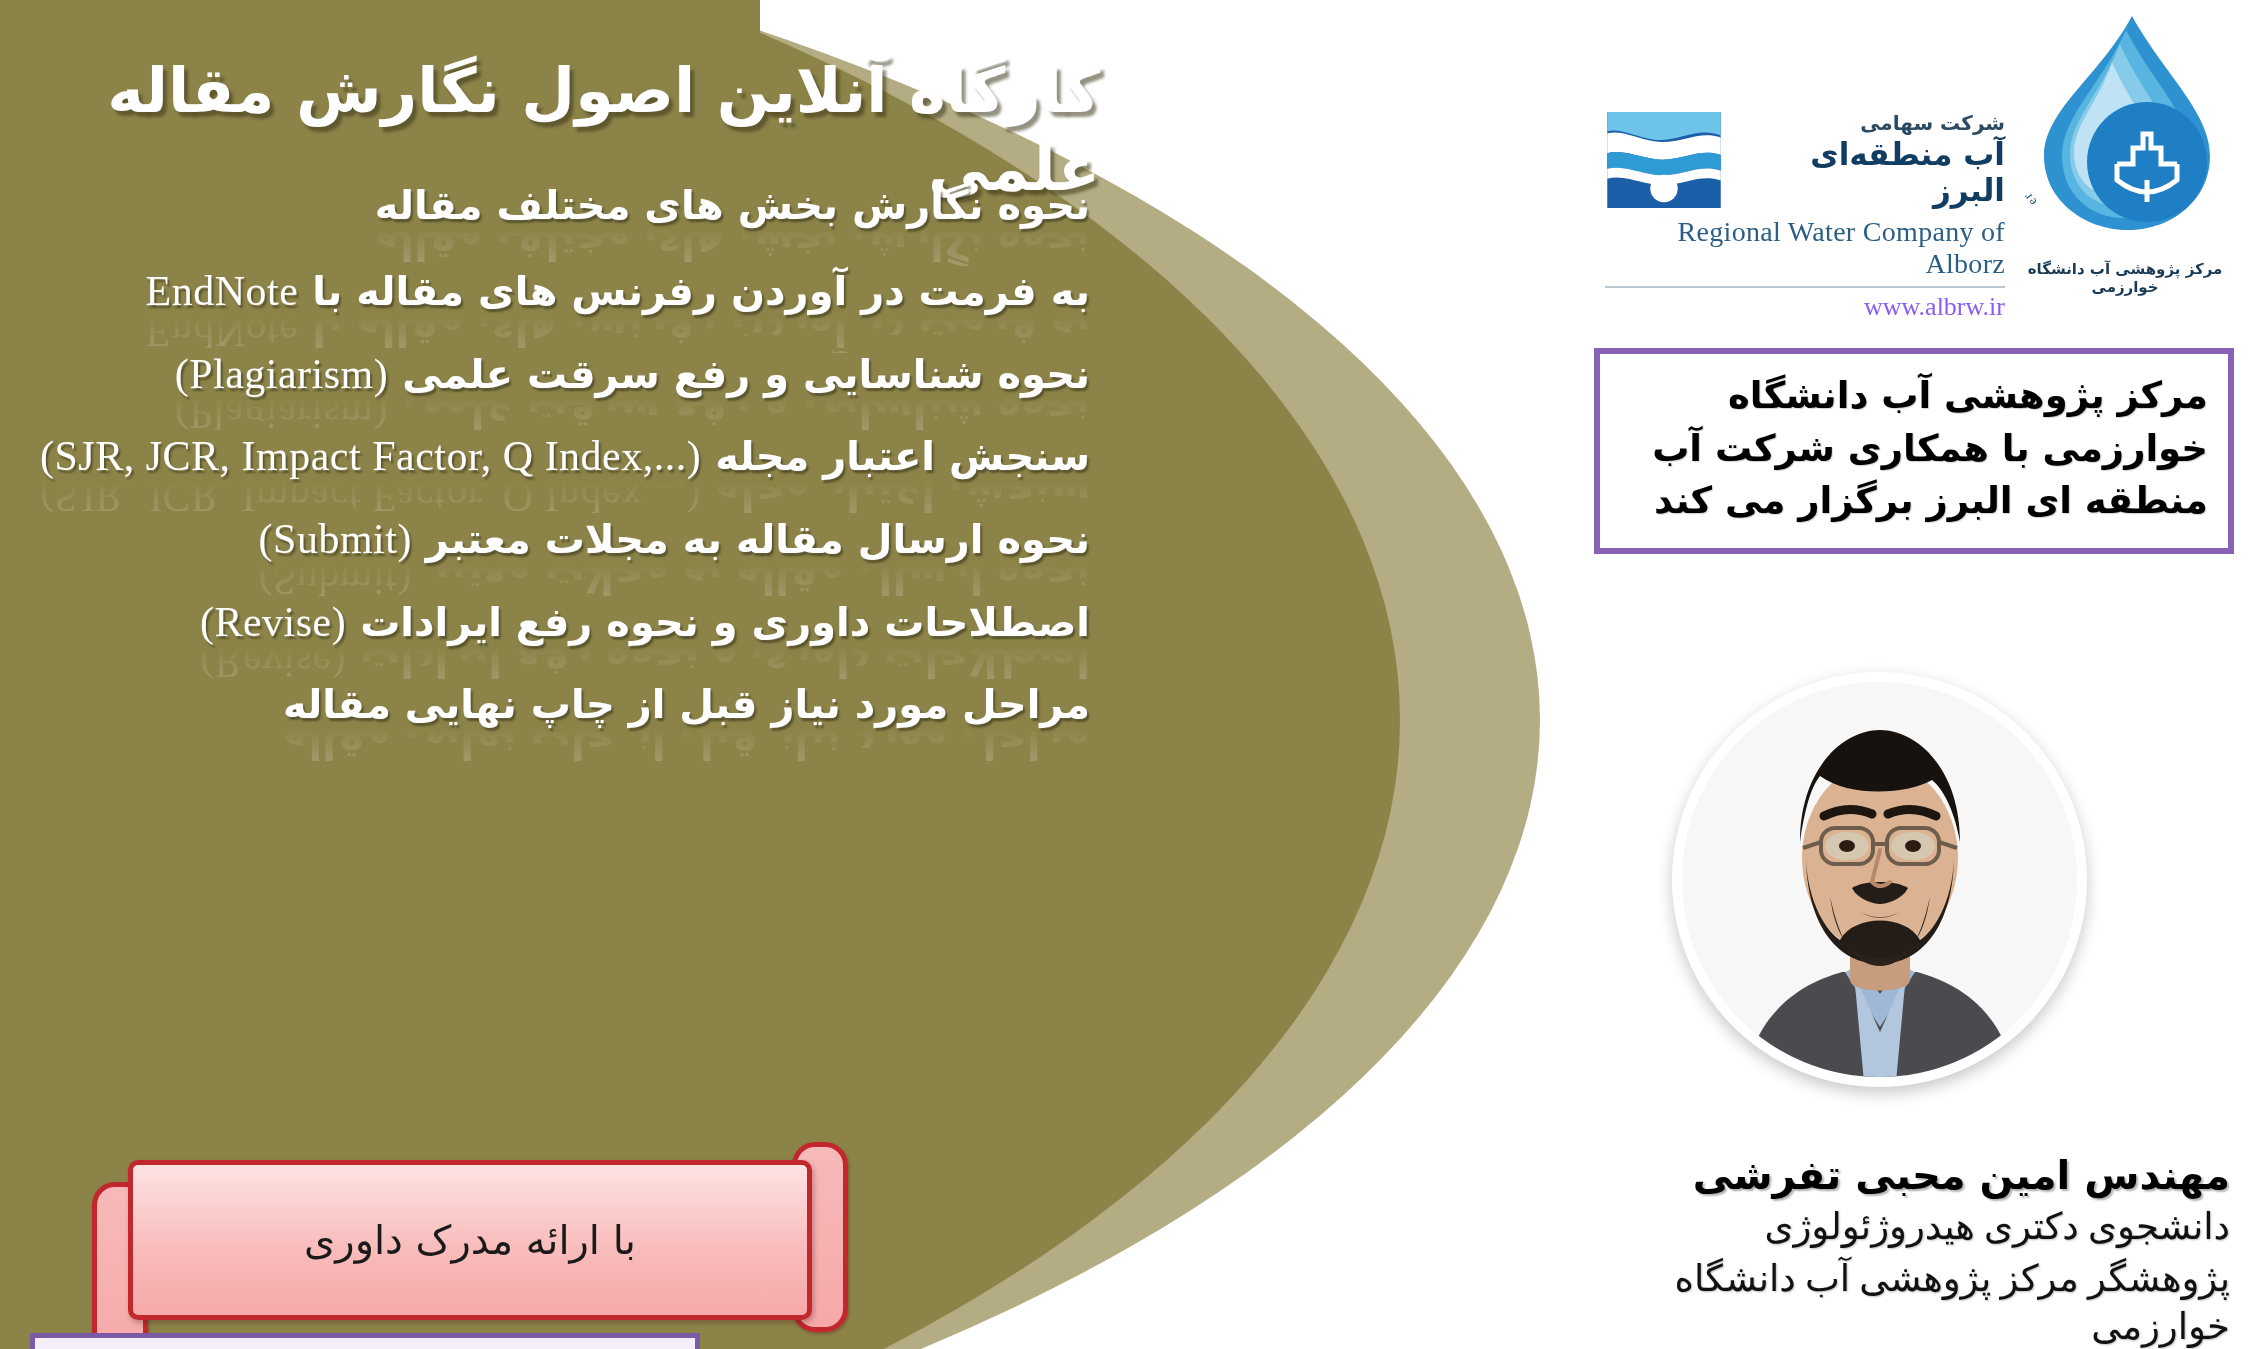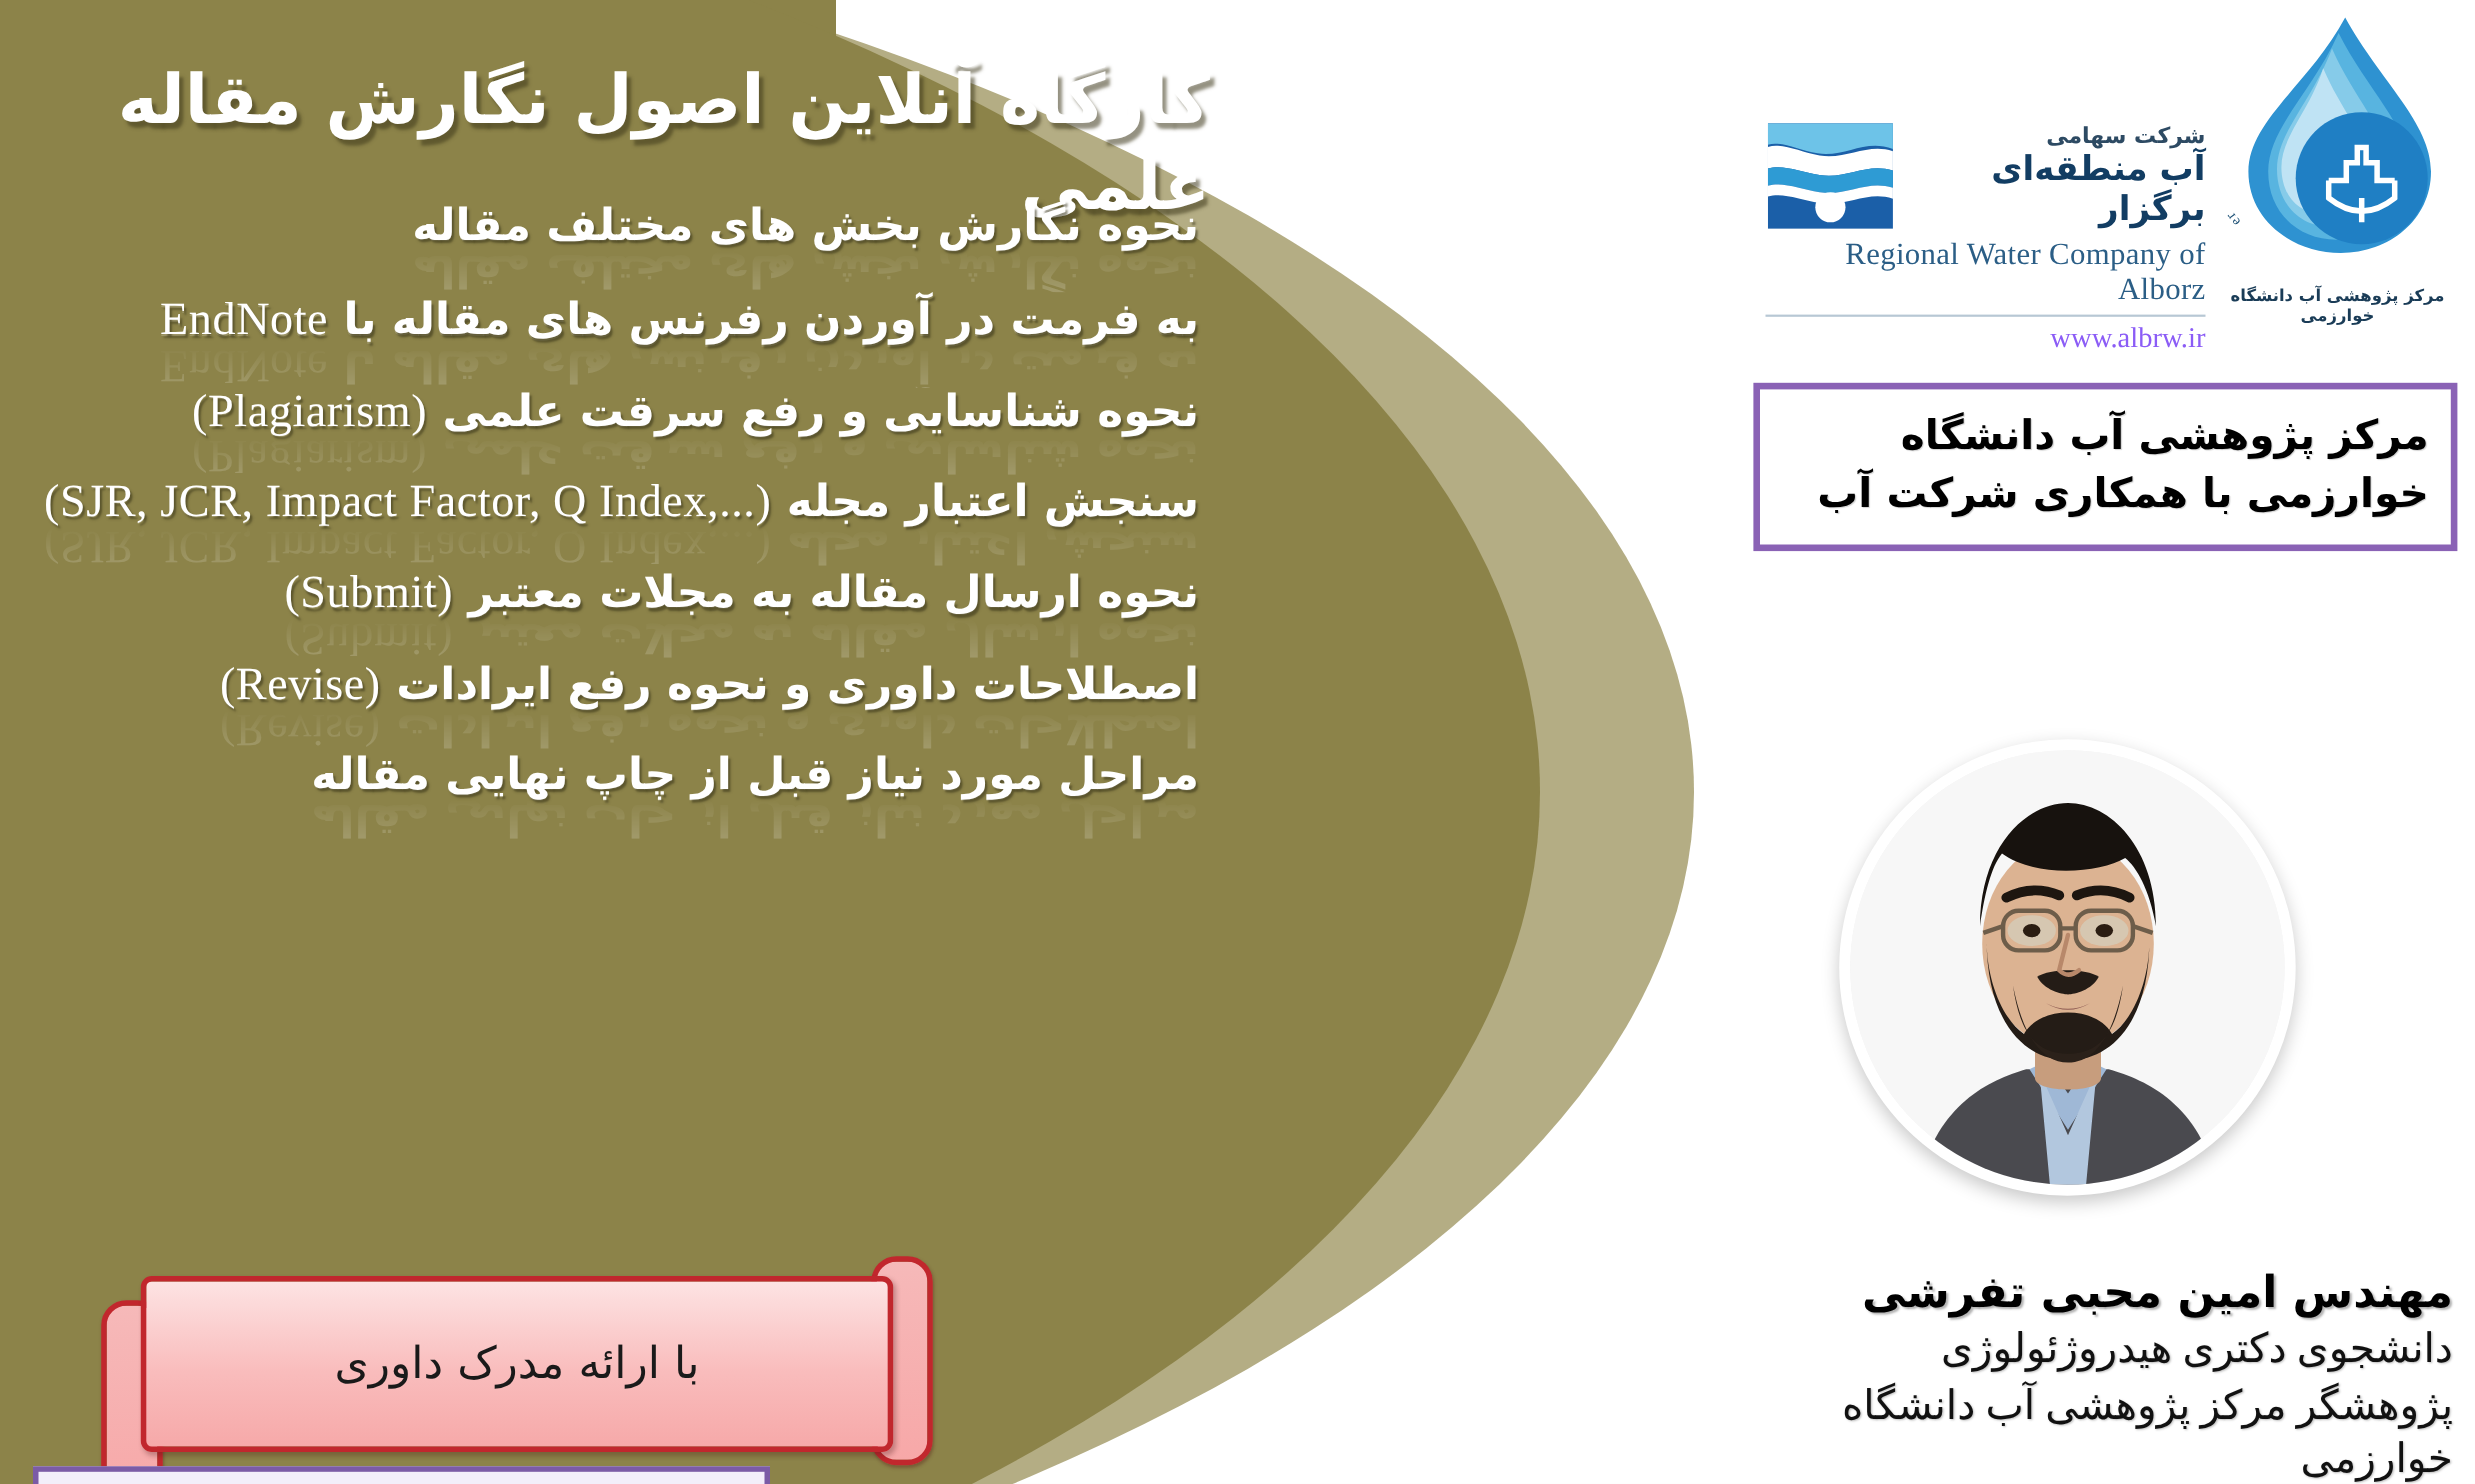--- a/index.html
+++ b/index.html
@@ -267,21 +267,21 @@
   </div>
 
   <div class="bottom-purple"></div>
 
   <div class="right-col">
 
     <div class="logo-alborz">
       <div class="la-row">
         <div class="la-txt">
           <div class="la-small">شرکت سهامی</div>
-          <div class="la-big">آب منطقه‌ای برگزار</div>
+          <div class="la-big">آب منطقه‌ای البرز</div>
         </div>
         <svg class="la-mark" viewBox="0 0 120 102">
           <defs>
             <clipPath id="bx">
                 <rect x="2" y="2" width="116" height="98"></rect>
               </clipPath>
           </defs>
           <g clip-path="url(#bx)">
             <rect x="2" y="2" width="116" height="98" fill="#1b5fa8"></rect>
             <path d="M2 2 H118 V26 C92 16 74 34 48 30 C30 27 14 18 2 22 Z" fill="#6dc3e8"></path>
@@ -315,20 +315,21 @@
         <text font-size="13" fill="#1b4f74" font-family="&quot;Liberation Serif&quot;,serif" letter-spacing="1.5">
           <textPath href="#arcpath" startOffset="4%">Khwarazmi Water Research Center</textPath>
         </text>
       </svg>
       <div class="khw-caption">مرکز پژوهشی آب دانشگاه خوارزمی</div>
     </div>
 
     <div class="announce">
       <p>مرکز پژوهشی آب دانشگاه</p>
       <p>خوارزمی با همکاری شرکت آب</p>
+      <p>منطقه ای البرز برگزار می کند</p>
     </div>
 
     <div class="portrait">
       <div class="portrait-inner">
         <svg viewBox="0 0 395 395" width="395" height="395">
           <rect width="395" height="395" fill="#f7f7f7"></rect>
 
           <path d="M62 395 C78 322 126 300 160 290 L235 290 C270 300 318 322 334 395 Z" fill="#4a4a4f"></path>
 
           <path d="M163 290 L198 345 L233 290 L218 283 L198 312 L178 283 Z" fill="#9fb8d6"></path>

